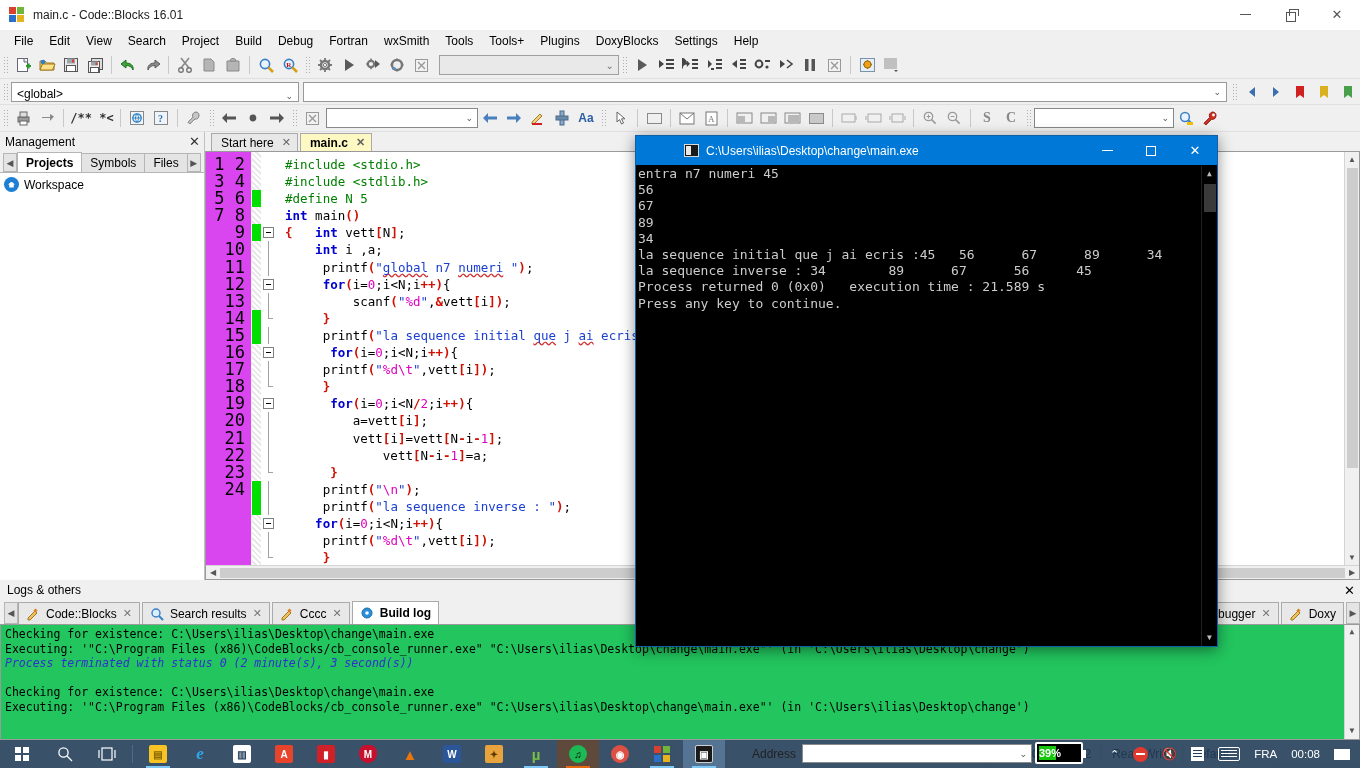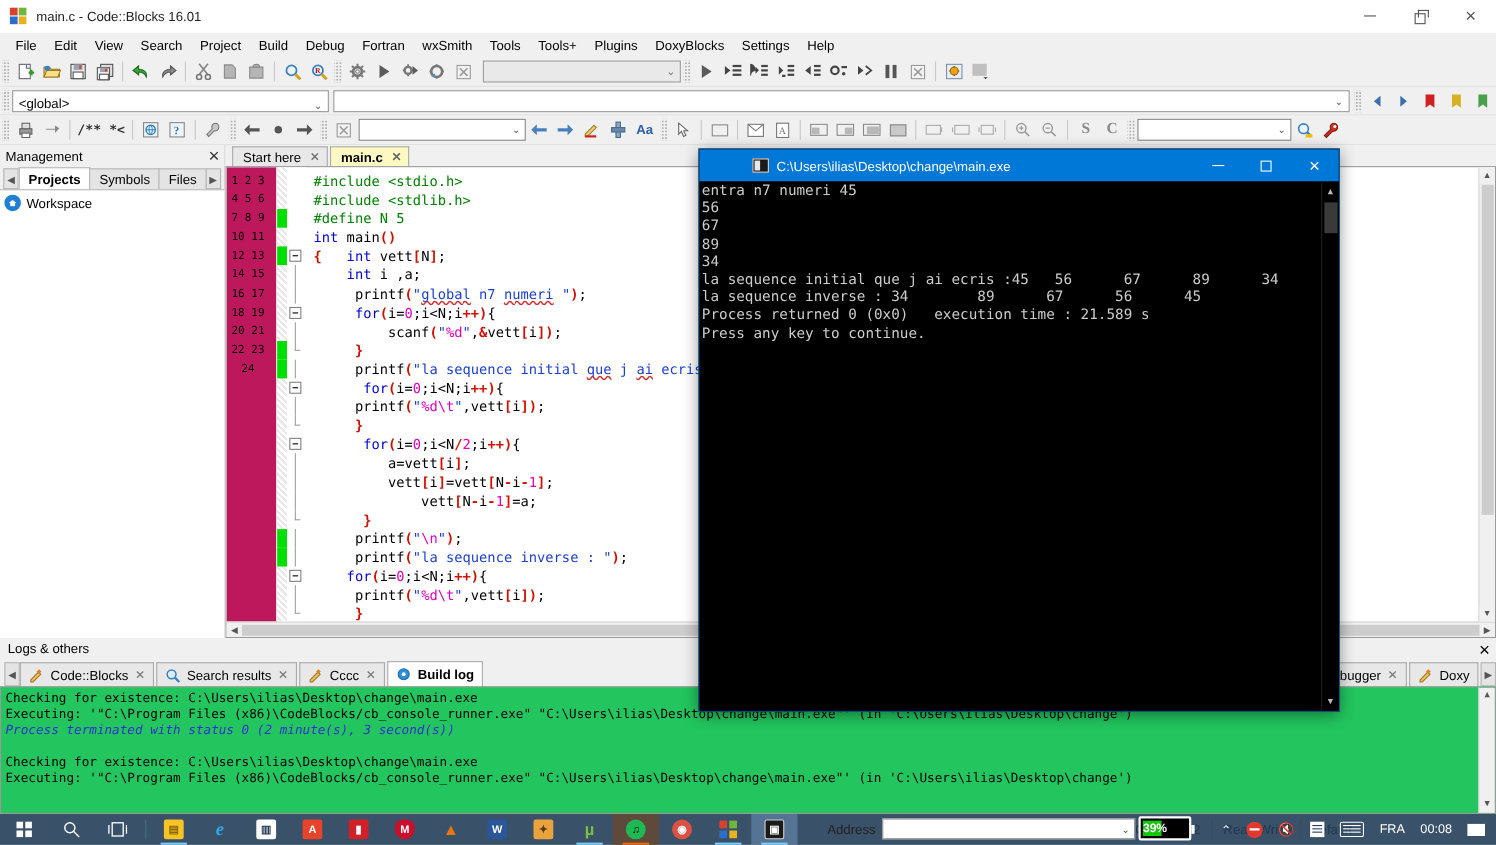--- a/index.html
+++ b/index.html
@@ -110,22 +110,22 @@
     font-size:12px; background:#e8e8e8; border:1px solid #aaa; border-bottom:none; color:#000;
     margin-right:2px;
   }
   .etab.active { background:#fef9c3; font-weight:bold; }
   .etab .x { color:#666; font-size:11px; }
   .ed-wrap { flex:1; display:flex; flex-direction:column; border:1px solid #9a9a9a;
              background:#fff; margin:0; min-height:0; }
   .ed-inner { flex:1; display:flex; min-height:0; position:relative; overflow:hidden; }
   .code-scroll { flex:1; display:flex; overflow:hidden; }
   .gutter-num {
-    width:46px; background:#be185d; color:#000; text-align:center; padding-right:6px;
-    font-family:"DejaVu Sans Mono", monospace; font-size:10px; line-height:17.1px;
+    width:46px; background:#d946ef; color:#000; text-align:right; padding-right:6px;
+    font-family:"DejaVu Sans Mono", monospace; font-size:17px; line-height:17.1px;
     padding-top:4px; flex:none; border-right:1px solid #f0f0f0;
   }
   .gutter-mark {
     width:9px; flex:none; padding-top:4px;
     background: repeating-linear-gradient(45deg,#ffffff 0 2px,#e8e8e8 2px 4px);
   }
   .gutter-mark div { height:17.1px; }
   .gutter-mark div.ch { background:#00e000; }
   .gutter-fold { width:18px; flex:none; padding-top:4px; background:#fff; position:relative; }
   .gutter-fold div { height:17.1px; position:relative; }
@@ -134,21 +134,21 @@
     border:1px solid #808080; background:#fff;
   }
   .fold-box::before { content:""; position:absolute; left:2px; top:4px; width:5px; height:1px; background:#000; }
   .fold-line { position:absolute; left:7px; top:0; width:1px; height:100%; background:#a0a0a0; }
   .fold-end { position:absolute; left:7px; top:0; width:1px; height:9px; background:#a0a0a0; }
   .fold-end::after { content:""; position:absolute; left:0; top:8px; width:5px; height:1px; background:#a0a0a0; }
   .code {
     flex:1; padding:4px 0 0 6px; font-family:"DejaVu Sans Mono", monospace;
     font-size:12.5px; line-height:17.1px; white-space:pre; color:#000; overflow:hidden;
   }
-  .k { color:#0000d0; font-weight:normal; }  
+  .k { color:#0000d0; font-weight:bold; }  
   .pp { color:#008000; }                   
   .s { color:#1a3fd0; }                    
   .n { color:#e000c0; }                    
   .b { color:#d01000; font-weight:bold; }  
   .fn { color:#000; }
   .sq { text-decoration: underline wavy #d03030; text-decoration-skip-ink:none; }
   
   .vscroll { width:15px; background:#f0f0f0; border-left:1px solid #d4d4d4; flex:none;
              display:flex; flex-direction:column; align-items:center; }
   .vscroll .arrw { width:15px; height:15px; display:flex; align-items:center; justify-content:center;

